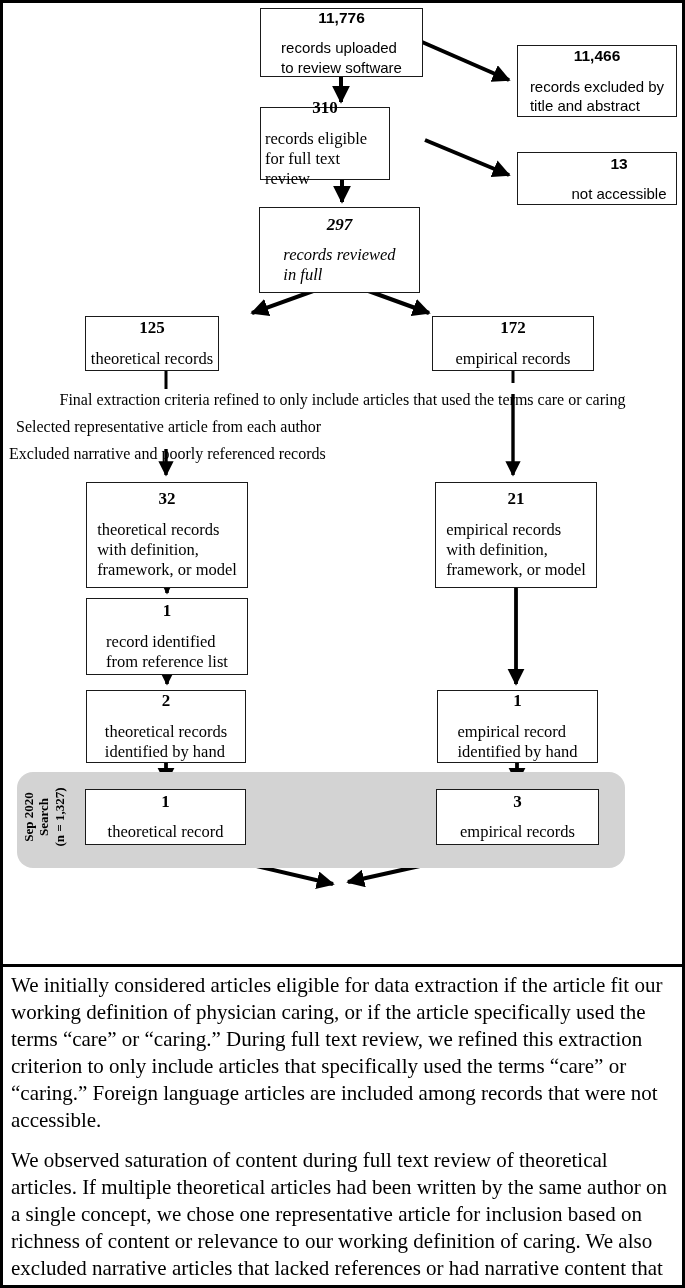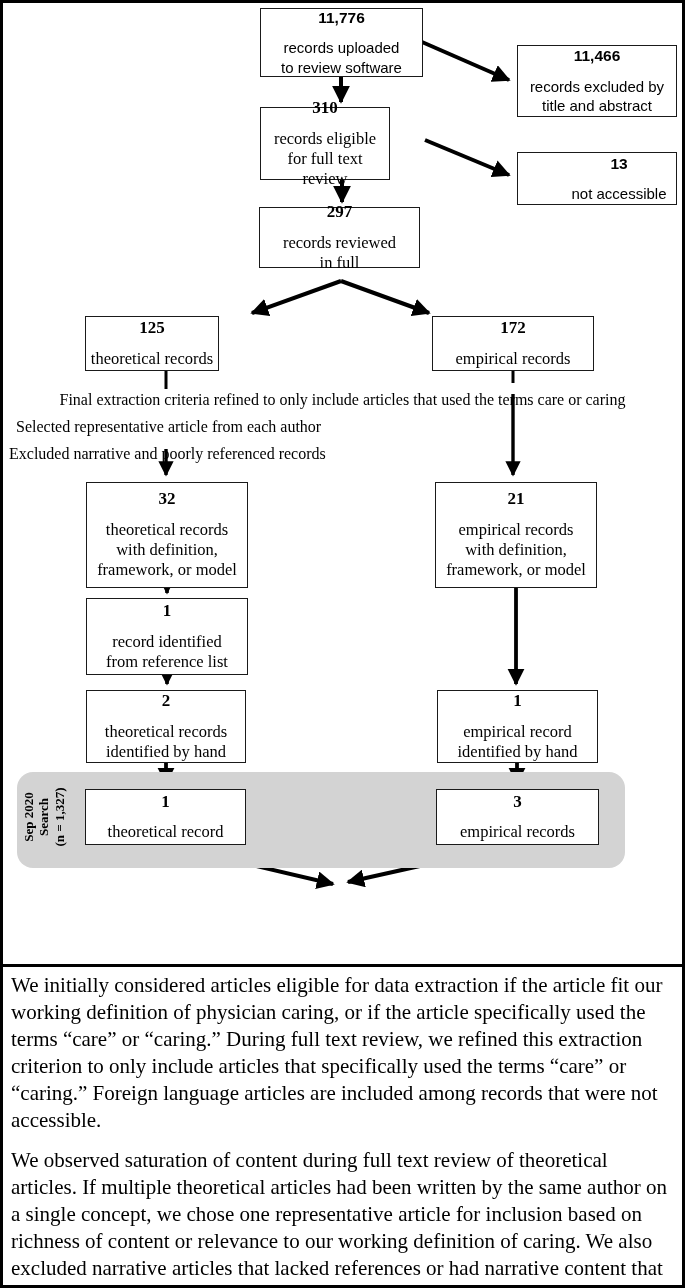--- a/index.html
+++ b/index.html
@@ -15,21 +15,21 @@
   }
   .flow{position:relative;width:679px;height:961px;background:#fff;}
   .arrow-layer{position:absolute;left:0;top:0;width:679px;height:961px;}
   .box{
     position:absolute;
     box-sizing:border-box;
     background:#fff;
     border:1.7px solid #1a1a1a;
     display:flex;flex-direction:column;
     justify-content:center;align-items:center;
-    text-align:center;
+    text-align:left;
     padding:2px 4px;
     z-index:2;
     gap:10px;
   }
   .box .count{font-weight:bold;display:block;}
   .box .label{display:block;white-space:pre-line;}
   .serif-box{font-family:"Liberation Serif", serif;font-size:16.5px;line-height:1.22;}
   .serif-box .count{font-size:17px;}
   .sans-box{font-family:"Liberation Sans","DejaVu Sans",sans-serif;font-size:15px;line-height:1.3;}
   .sans-box .count{font-size:15.5px;}
@@ -124,21 +124,21 @@
       <span class="count">310</span>
       <span class="label">records eligible
 for full text review</span>
     </div>
 
     <div class="box sans-box" style="left:514px;top:149px;width:160px;height:53px;padding-left:48px;">
       <span class="count">13</span>
       <span class="label">not accessible</span>
     </div>
 
-    <div class="box serif-box" style="left:256px;top:204px;width:161px;height:61px;">
+    <div class="box serif-box" style="left:256px;top:204px;width:161px;height:86px;font-style:italic;">
       <span class="count">297</span>
       <span class="label">records reviewed
 in full</span>
     </div>
 
     <div class="box serif-box" style="left:82px;top:313px;width:134px;height:55px;">
       <span class="count">125</span>
       <span class="label">theoretical records</span>
     </div>
 

